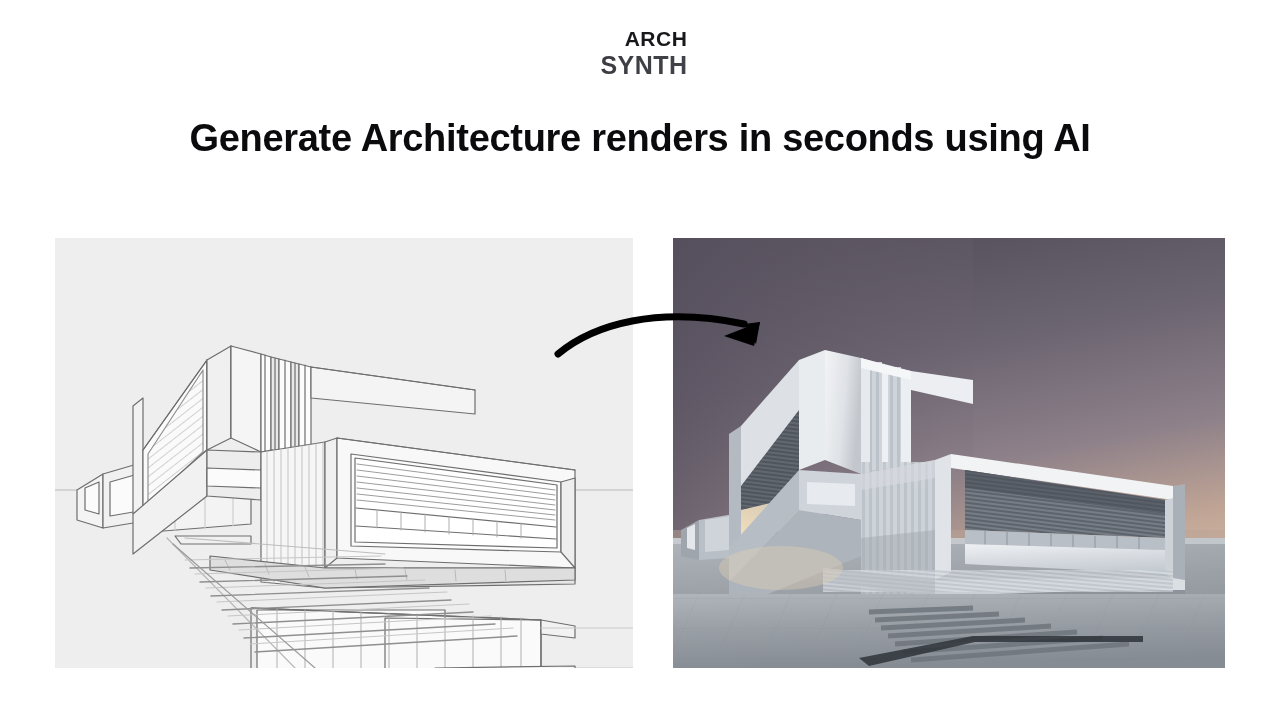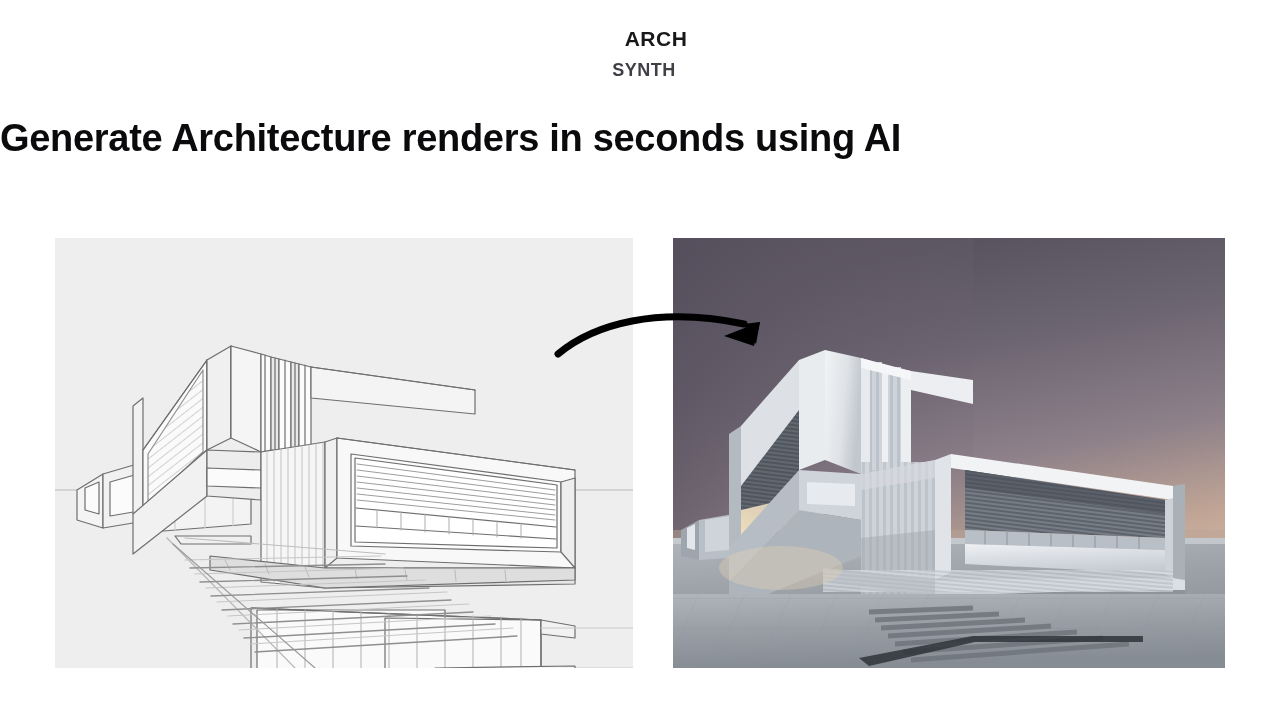--- a/index.html
+++ b/index.html
@@ -20,28 +20,29 @@
   }
   .brand-line { display: block; font-weight: 700; letter-spacing: 0.5px; }
   .brand-arch {
     font-size: 21px;
     background: linear-gradient(100deg,#18181b 0%,#18181b 55%,#55555b 100%);
     -webkit-background-clip: text; background-clip: text; color: transparent;
     padding-left: 0px;
     margin-left: 32px;
   }
   .brand-synth {
-    font-size: 18px; margin-top: 12px; padding-left: 8px;
+    font-size: 25px; margin-top: 4px; padding-left: 8px;
     background: linear-gradient(100deg,#1d1d22 0%,#3a3a41 45%,#6b6b73 100%);
     -webkit-background-clip: text; background-clip: text; color: transparent;
   }
 
   
   .headline {
     position: absolute; top: 117px; left: 0; width: 1280px;
+    text-align: center;
     font-size: 38px; font-weight: 700; color: #0b0b0d;
     letter-spacing: -0.3px; white-space: nowrap;
   }
 
   
   .panel { position: absolute; overflow: hidden; }
   .panel-sketch { left: 55px; top: 238px; width: 578px; height: 430px; background: #eeeeee; }
   .panel-render { left: 673px; top: 238px; width: 552px; height: 430px; background: #6a6470; }
 
   .panel svg { display: block; width: 100%; height: 100%; }

